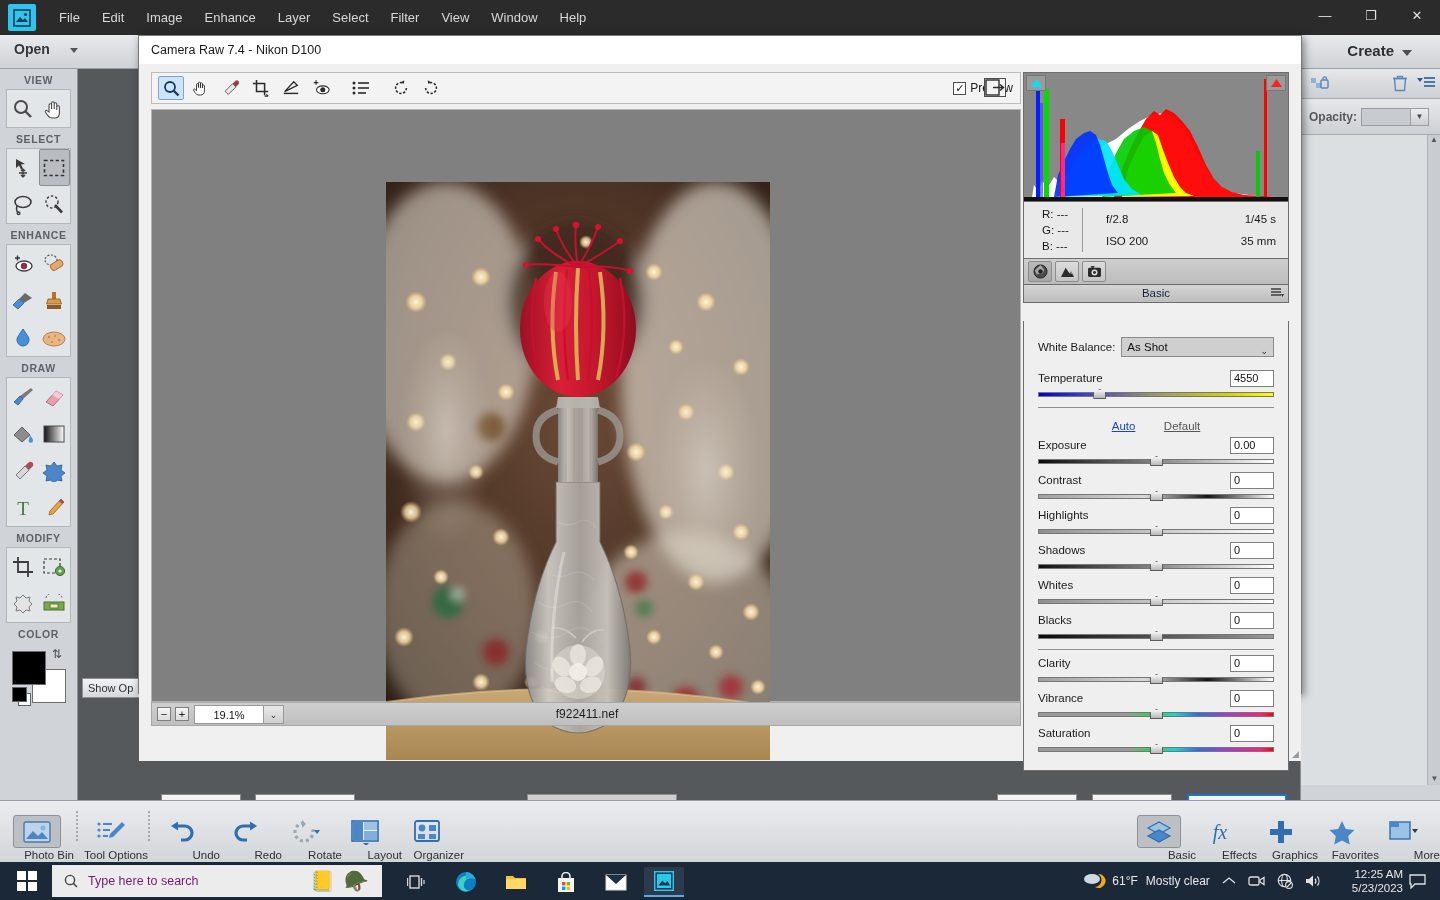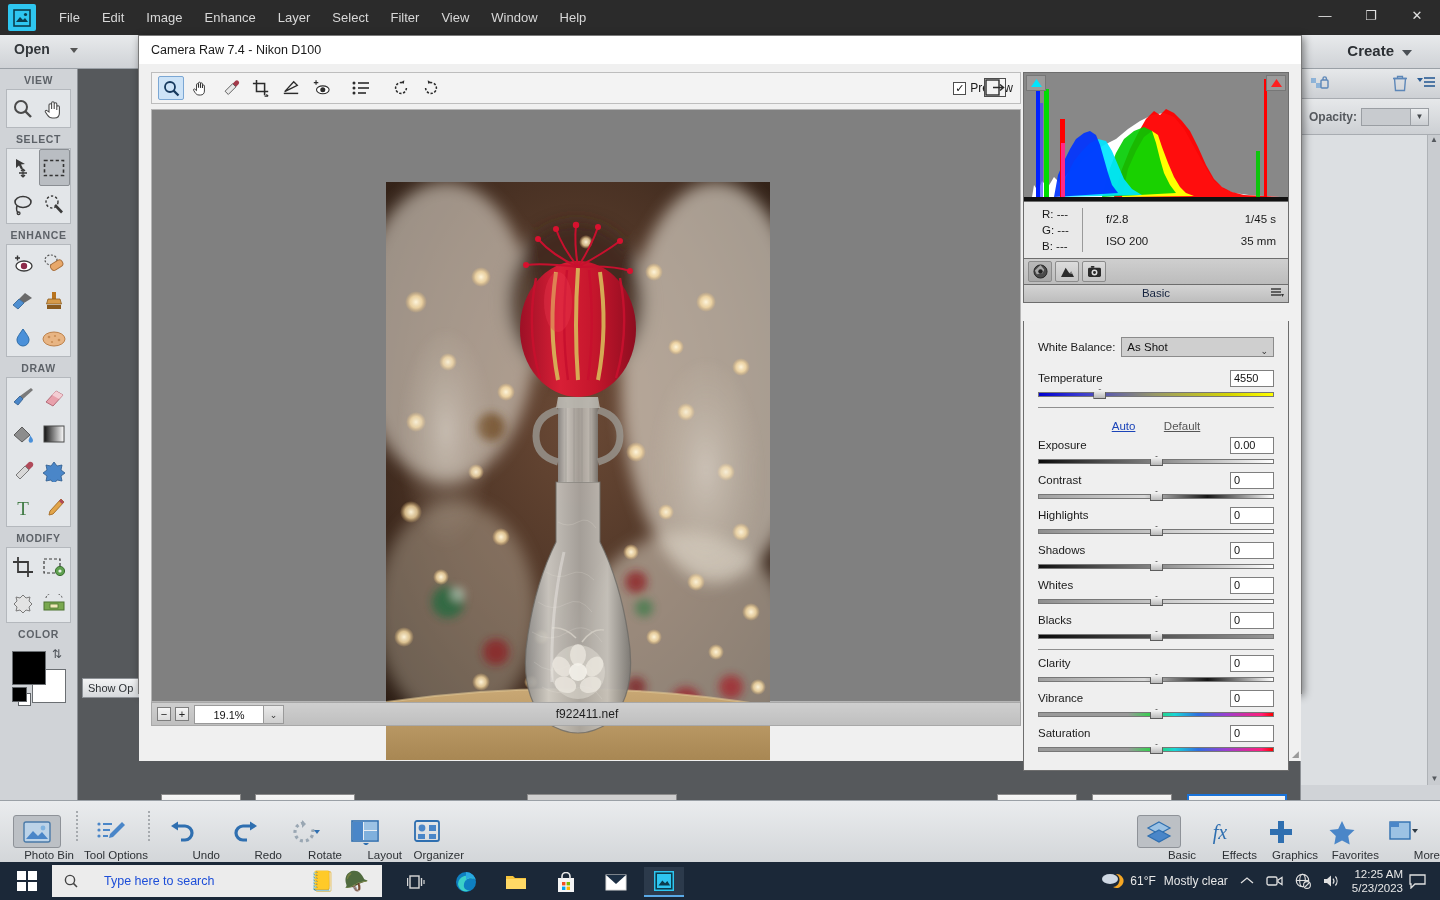--- a/index.html
+++ b/index.html
@@ -93,26 +93,26 @@
   .bb-sel { background: #bcc0c5; border: 1px solid #8e9298; border-radius: 3px; }
   .bb-dot { position: absolute; top: 10px; width: 1px; height: 30px; border-left: 2px dotted #a6aaae; }
 
   
   .wintask { position: absolute; left: 0; top: 862px; width: 1440px; height: 38px; background: #1b2838; }
   .start { position: absolute; left: 8px; top: 6px; width: 38px; height: 26px; display: flex; align-items: center; justify-content: center; }
   .searchbox {
     position: absolute; left: 52px; top: 3px; width: 330px; height: 32px;
     background: #ececec; display: flex; align-items: center; padding-left: 12px;
   }
-  .search-txt { font-size: 12.5px; color: #1d4ed8; margin-left: 26px; }
+  .search-txt { font-size: 12.5px; color: #701a75; margin-left: 10px; }
   .tb-ico { position: absolute; top: 5px; width: 40px; height: 30px; display: flex; align-items: center; justify-content: center; }
   .tb-ico.active { background: #2c3a4b; border-bottom: 2px solid #5aa9e6; }
   .tray { position: absolute; right: 8px; top: 0; height: 38px; display: flex; align-items: center; color: #e8e8e8; font-size: 12px; }
   .tray-item { margin: 0 6px; display: flex; align-items: center; }
-  .clock { text-align: right; line-height: 14px; font-size: 11.5px; margin-left: 6px; }
+  .clock { text-align: right; line-height: 14px; font-size: 11.5px; margin-left: 24px; }
 
   
   .craw {
     position: absolute; left: 138px; top: 35px; width: 1164px; height: 659px;
     background: #f0f0f0; border: 1px solid #7a7a7a; box-shadow: 2px 2px 8px rgba(0,0,0,.45);
   }
   .craw-title { height: 28px; background: #fff; display: flex; align-items: center; padding-left: 12px;
                 font-size: 12.5px; color: #1a1a1a; }
   .craw-body { position: absolute; left: 0; top: 28px; width: 1162px; height: 697px; background: #f0f0f0; }
 

